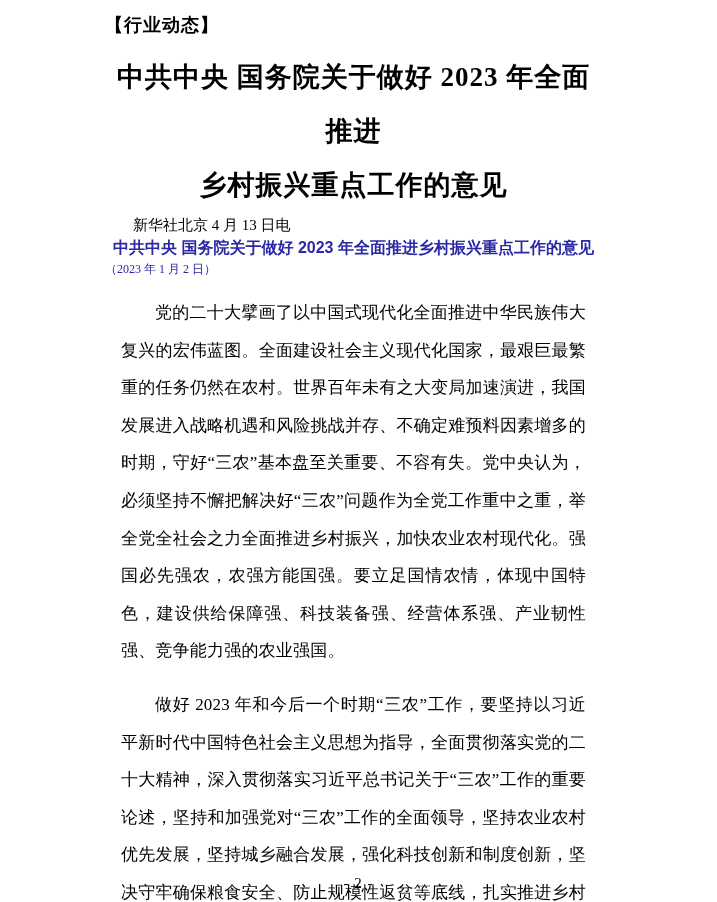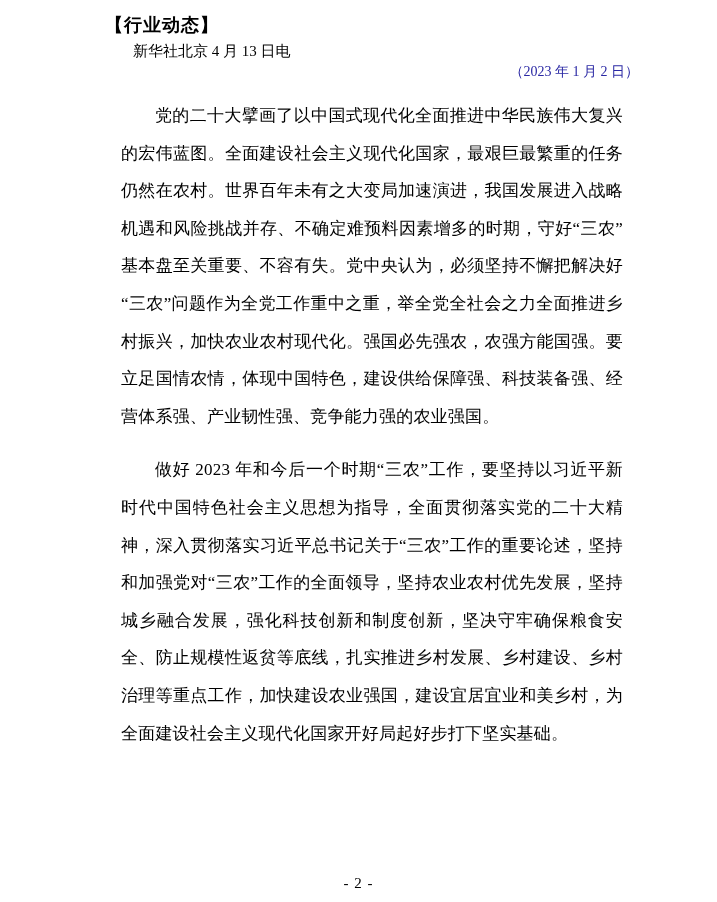--- a/index.html
+++ b/index.html
@@ -12,21 +12,21 @@
     height: 902px;
     font-family: "Liberation Serif", "DejaVu Serif", serif;
     color: #000000;
     overflow: hidden;
   }
   .page {
     position: relative;
     box-sizing: border-box;
     width: 717px;
     height: 902px;
-    padding: 12px 78px 0 105px;
+    padding: 12px 115px 0 105px;
     background: #ffffff;
   }
   .section-tag {
     font-family: "Liberation Sans", "DejaVu Sans", sans-serif;
     font-size: 18px;
     font-weight: 600;
     letter-spacing: 1px;
     line-height: 26px;
   }
   .doc-title {
@@ -49,22 +49,22 @@
     margin: 3px 0 0 0;
     text-align: center;
     font-family: "Liberation Sans", "DejaVu Sans", sans-serif;
     font-weight: bold;
     font-size: 16px;
     line-height: 20px;
     color: var(--accent-blue, #2a28a4);
   }
   .subtitle-date {
     margin: 2px 0 0 0;
-    text-align: right;
-    font-size: 14px;
+    text-align: left;
+    font-size: 12px;
     line-height: 18px;
     color: var(--accent-blue, #2a28a4);
   }
   .body-text {
     margin-top: 14px;
   }
   .body-text p {
     margin: 16px;
     font-size: 17px;
     line-height: 37.6px;
@@ -83,23 +83,28 @@
     letter-spacing: 1px;
   }
 </style>
 </head>
 <body>
 
 <div class="page">
 
   <div class="section-tag">【行业动态】</div>
 
+  <h1 class="doc-title">
+    <span class="title-line">中共中央 国务院关于做好 2023 年全面推进</span>
+    <span class="title-line">乡村振兴重点工作的意见</span>
+  </h1>
 
   <p class="byline">新华社北京 4 月 13 日电</p>
 
+  <p class="subtitle">中共中央 国务院关于做好 2023 年全面推进乡村振兴重点工作的意见</p>
 
   <p class="subtitle-date">（2023 年 1 月 2 日）</p>
 
   <div class="body-text">
     <p>党的二十大擘画了以中国式现代化全面推进中华民族伟大复兴的宏伟蓝图。全面建设社会主义现代化国家，最艰巨最繁重的任务仍然在农村。世界百年未有之大变局加速演进，我国发展进入战略机遇和风险挑战并存、不确定难预料因素增多的时期，守好“三农”基本盘至关重要、不容有失。党中央认为，必须坚持不懈把解决好“三农”问题作为全党工作重中之重，举全党全社会之力全面推进乡村振兴，加快农业农村现代化。强国必先强农，农强方能国强。要立足国情农情，体现中国特色，建设供给保障强、科技装备强、经营体系强、产业韧性强、竞争能力强的农业强国。</p>
     <p>做好 2023 年和今后一个时期“三农”工作，要坚持以习近平新时代中国特色社会主义思想为指导，全面贯彻落实党的二十大精神，深入贯彻落实习近平总书记关于“三农”工作的重要论述，坚持和加强党对“三农”工作的全面领导，坚持农业农村优先发展，坚持城乡融合发展，强化科技创新和制度创新，坚决守牢确保粮食安全、防止规模性返贫等底线，扎实推进乡村发展、乡村建设、乡村治理等重点工作，加快建设农业强国，建设宜居宜业和美乡村，为全面建设社会主义现代化国家开好局起好步打下坚实基础。</p>
   </div>
 
   <div class="page-number">- 2 -</div>
 

